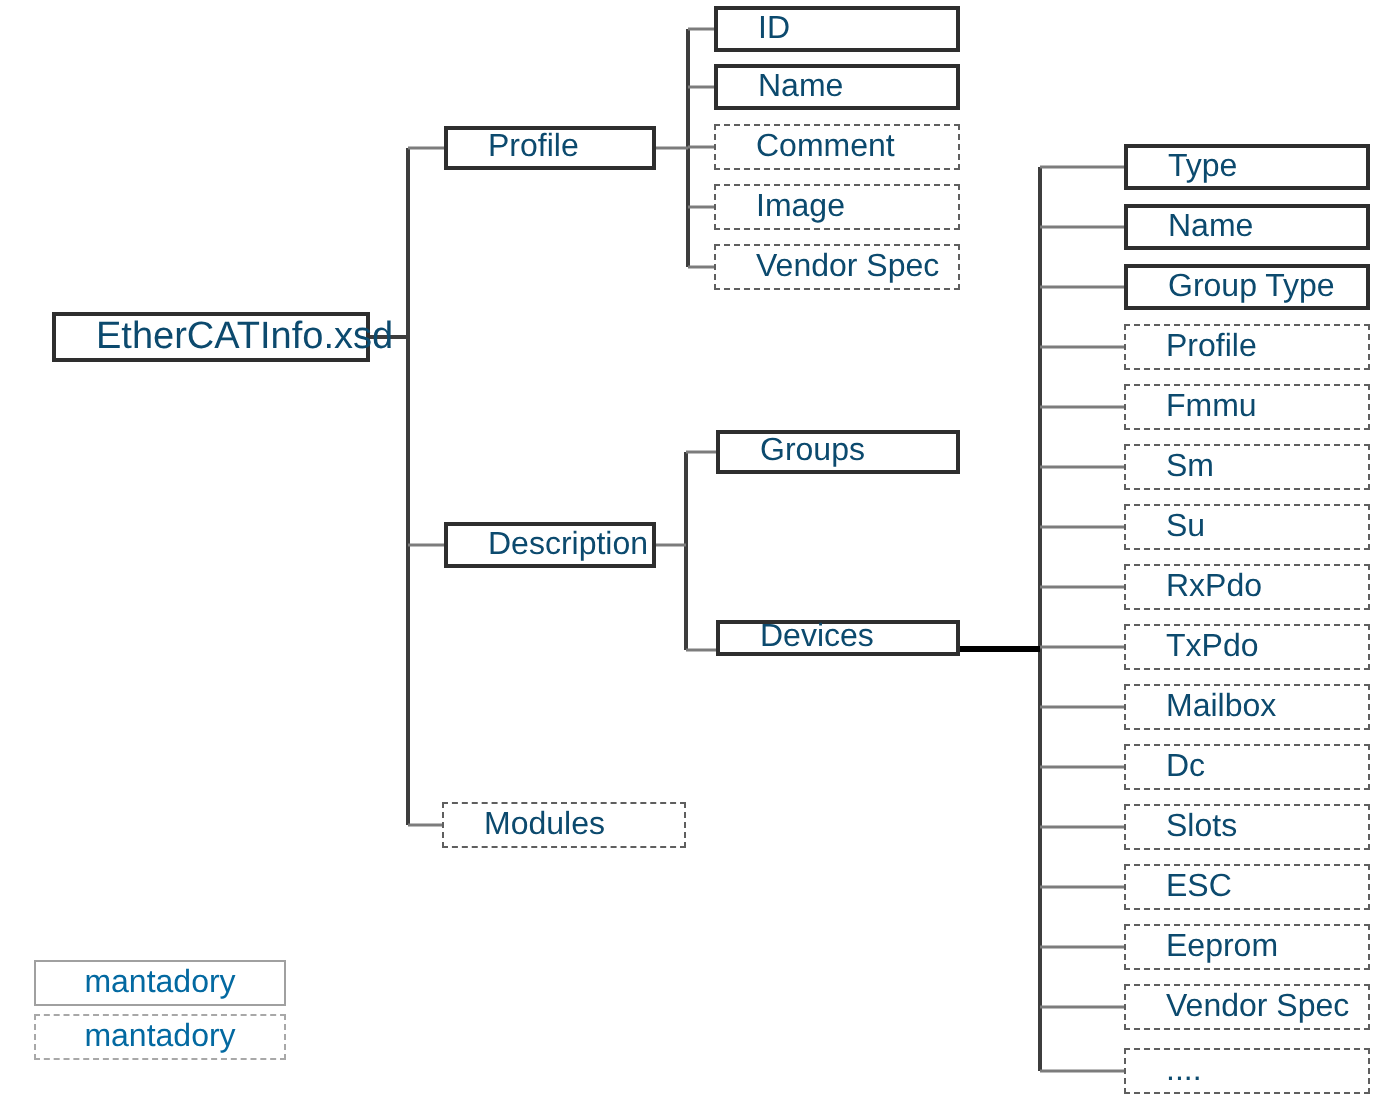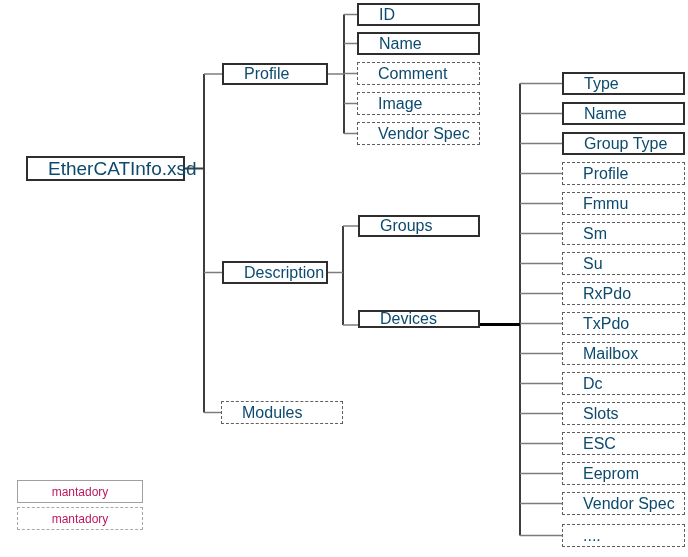--- a/index.html
+++ b/index.html
@@ -26,22 +26,22 @@
     line-height: 1;
   }
   .node.opt {
     border: 1px dashed #5f5f5f;
   }
   .root-node { font-size: 19px; }
   .legend-box {
     position: absolute;
     box-sizing: border-box;
     background: #ffffff;
-    color: #be185d;
-    font-size: 12px;
+    color: #0369a1;
+    font-size: 16px;
     display: flex;
     align-items: center;
     justify-content: center;
     white-space: nowrap;
     line-height: 1;
   }
   .legend-solid { border: 1px solid #a0a0a0; }
   .legend-dashed { border: 1px dashed #a8a8a8; }
 </style>
 </head>

